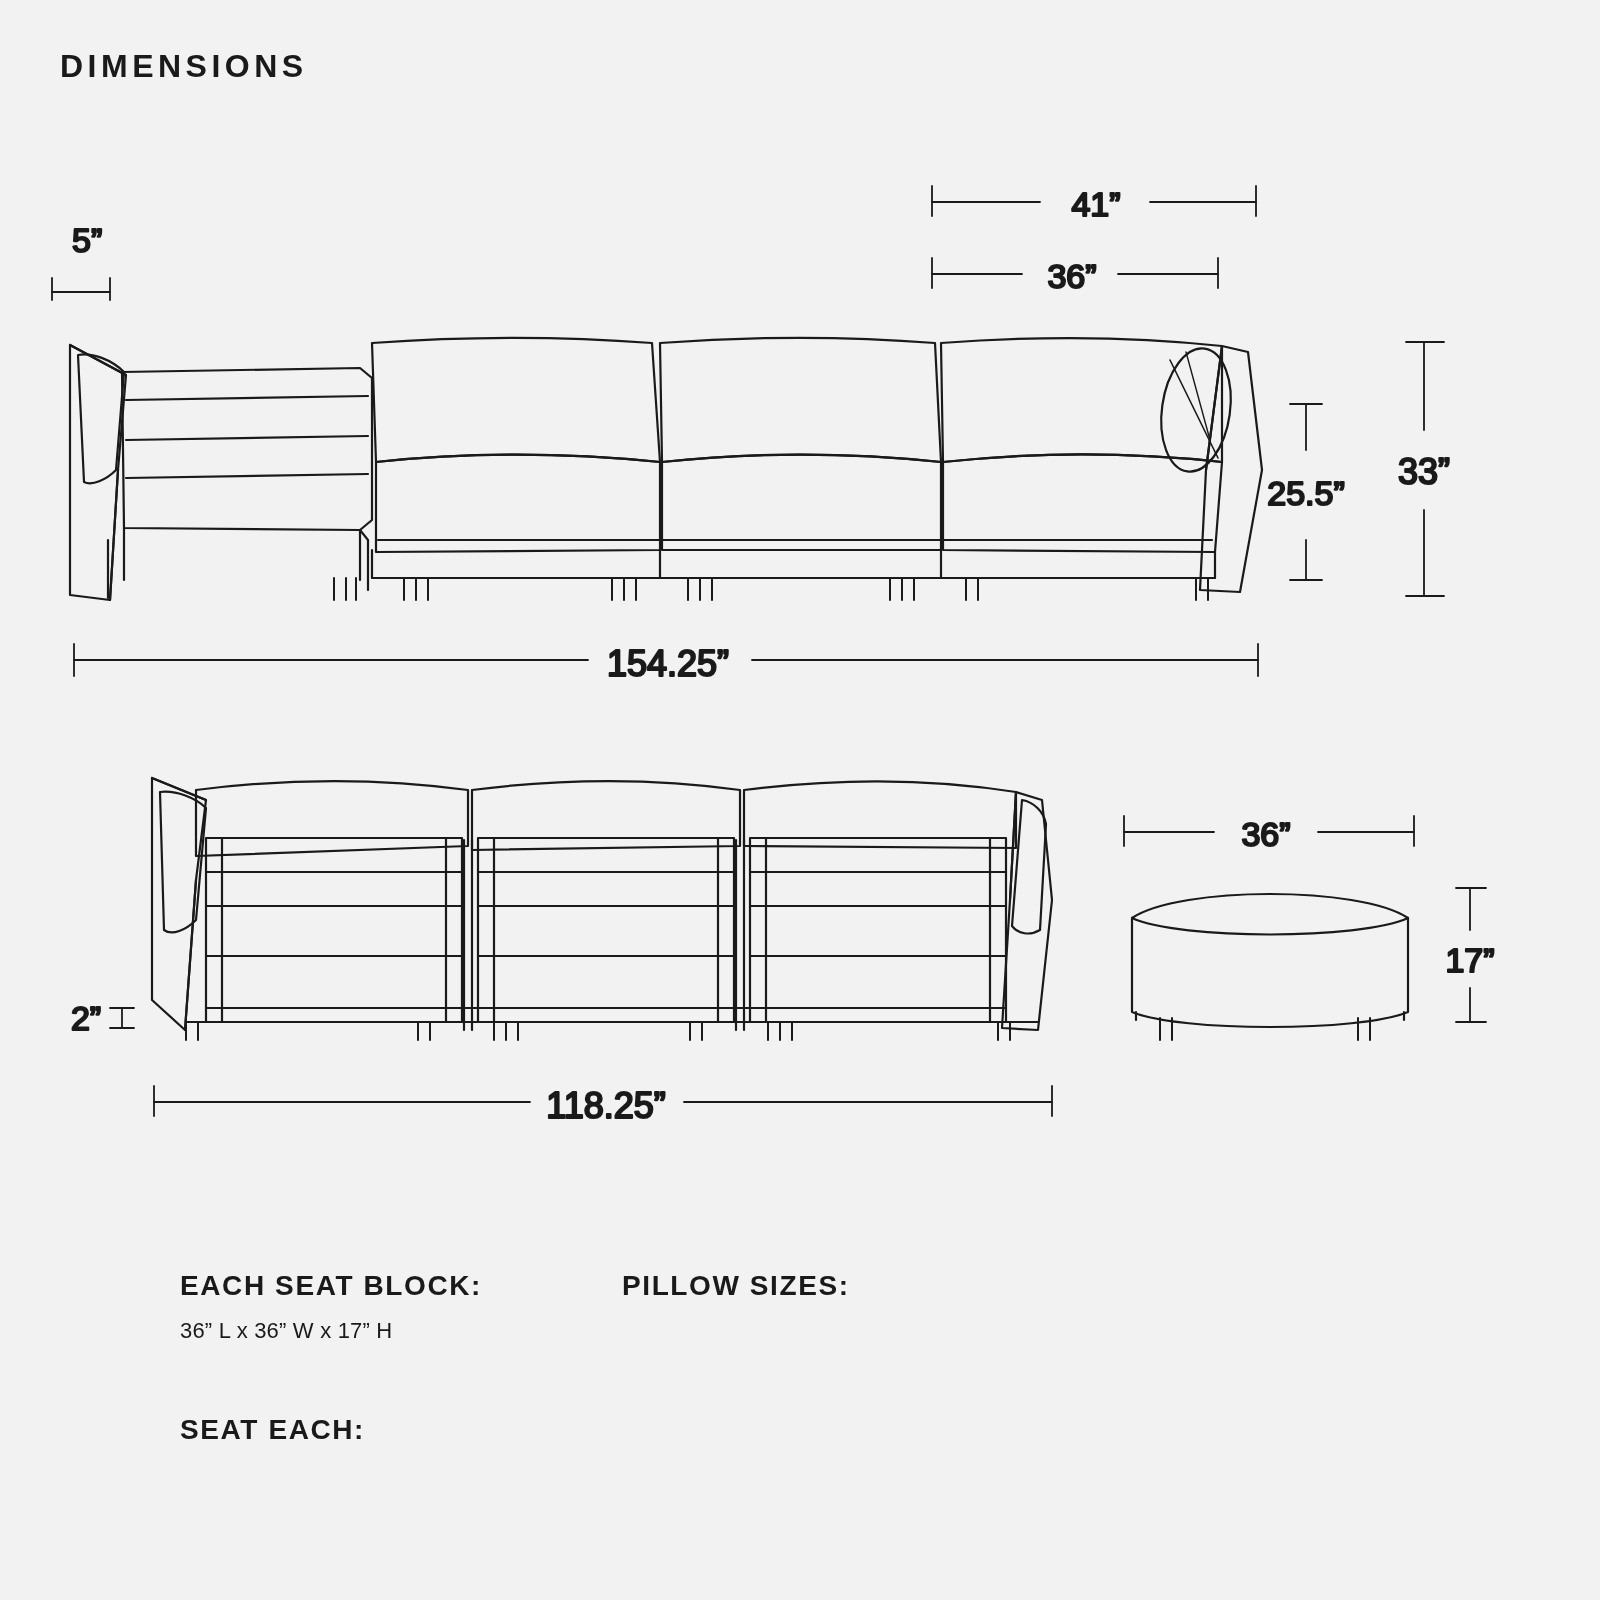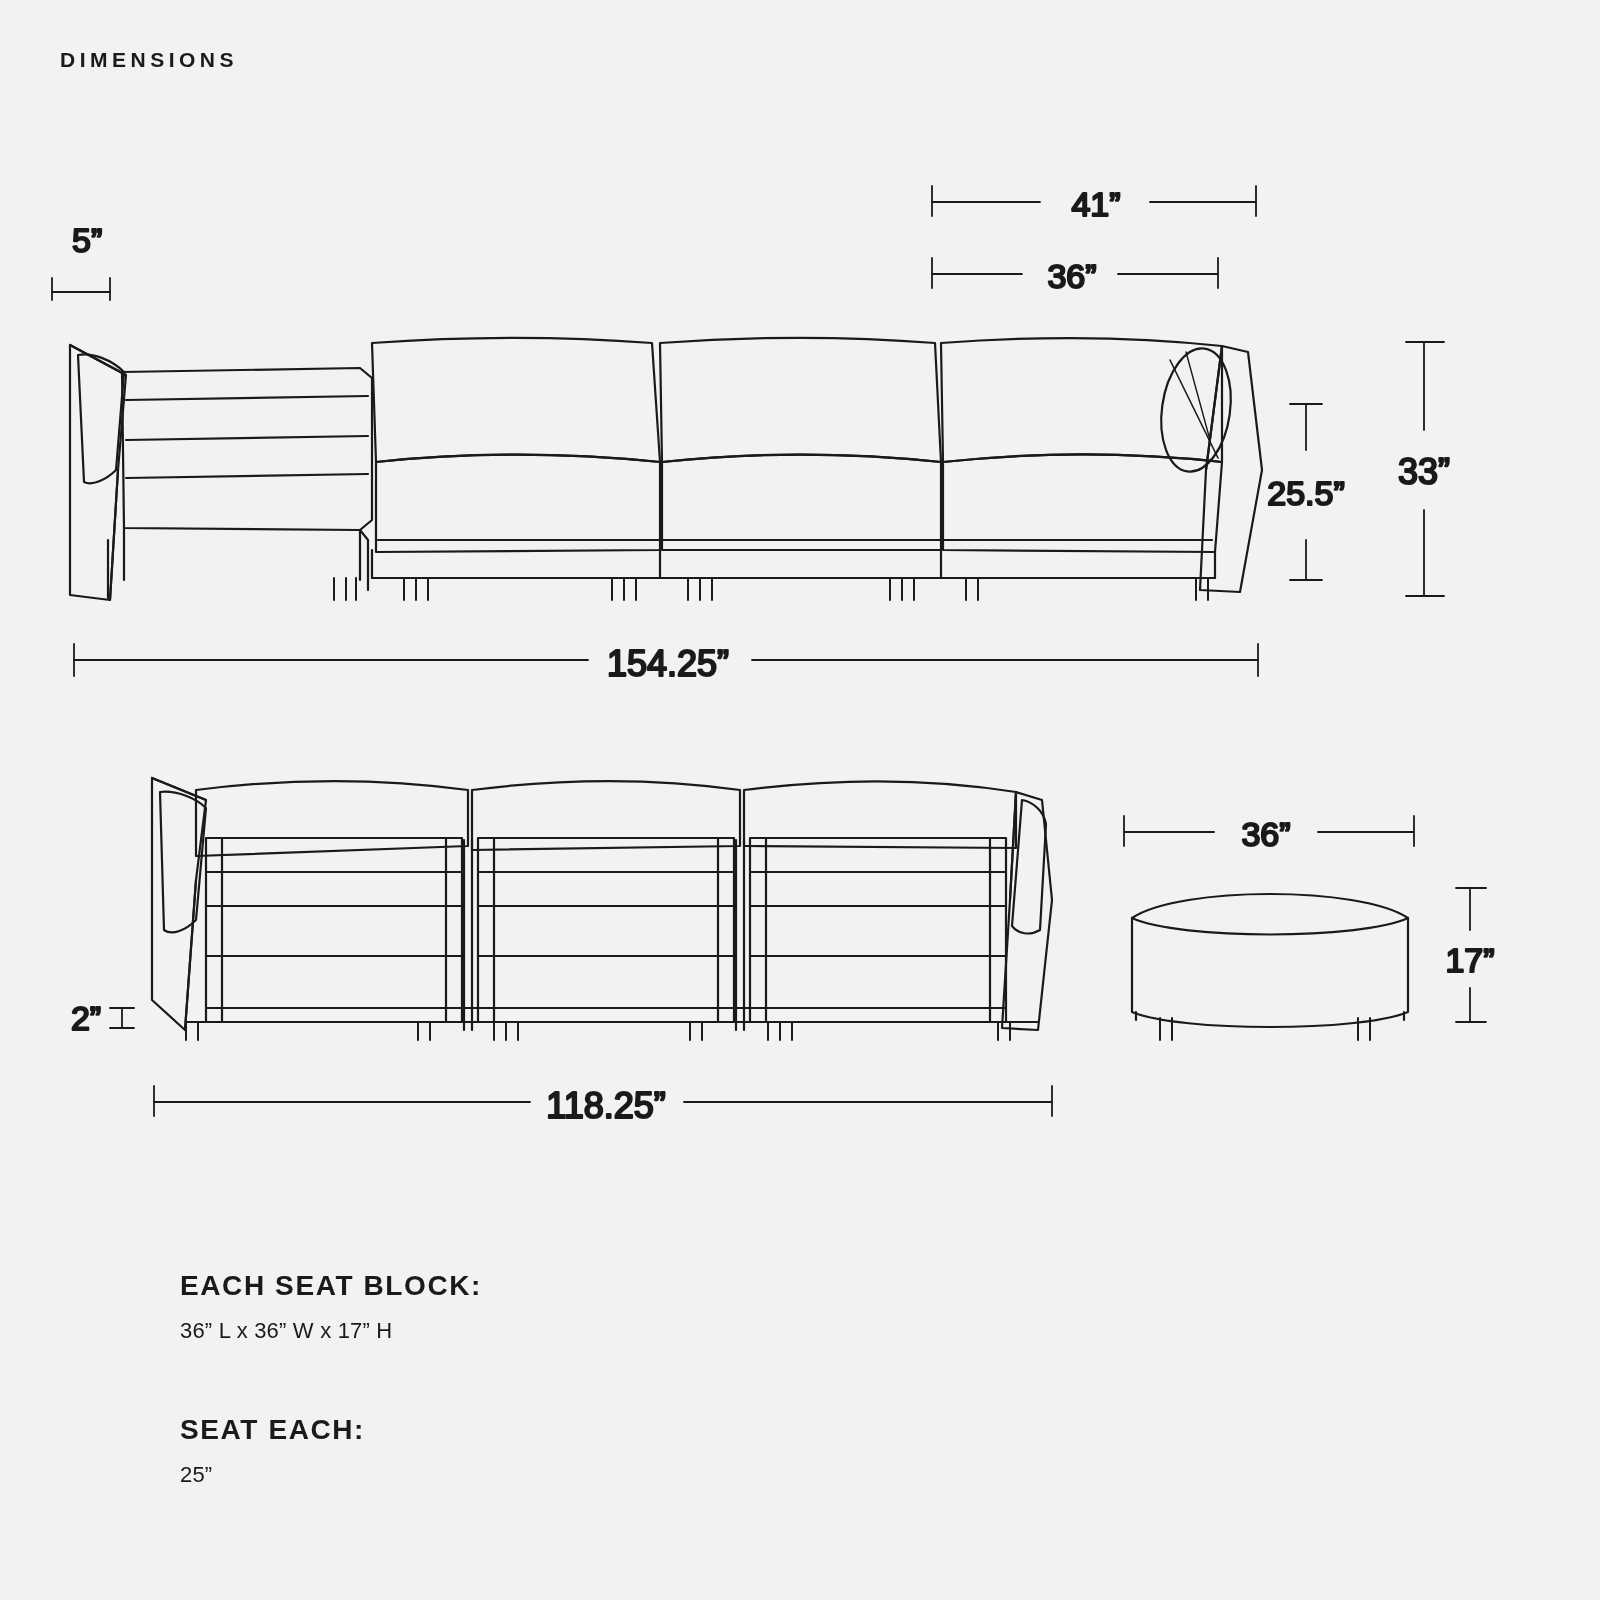--- a/index.html
+++ b/index.html
@@ -16,21 +16,21 @@
     position: relative;
   }
   #page-root {
     position: absolute;
     inset: 0;
   }
   .title {
     position: absolute;
     left: 60px;
     top: 48px;
-    font-size: 21px;
+    font-size: 32px;
     font-weight: bold;
     letter-spacing: 4.5px;
     color: #1a1a1a;
   }
   svg.diagram {
     position: absolute;
     left: 0;
     top: 0;
     width: 1600px;
     height: 1600px;
@@ -232,19 +232,19 @@
 
     </g>
   </svg>
 
   <div class="specs">
     <div class="spec-col-a">
       <p class="spec-head">EACH SEAT BLOCK:</p>
       <p class="spec-line">36” L x 36” W x 17” H</p>
       <div class="spec-gap"></div>
       <p class="spec-head">SEAT EACH:</p>
-      <p class="spec-line">25”</p>
     </div>
     <div class="spec-col-b">
+      <p class="spec-head">PILLOW SIZES:</p>
     </div>
   </div>
 
 </div>
 
 </body></html>

